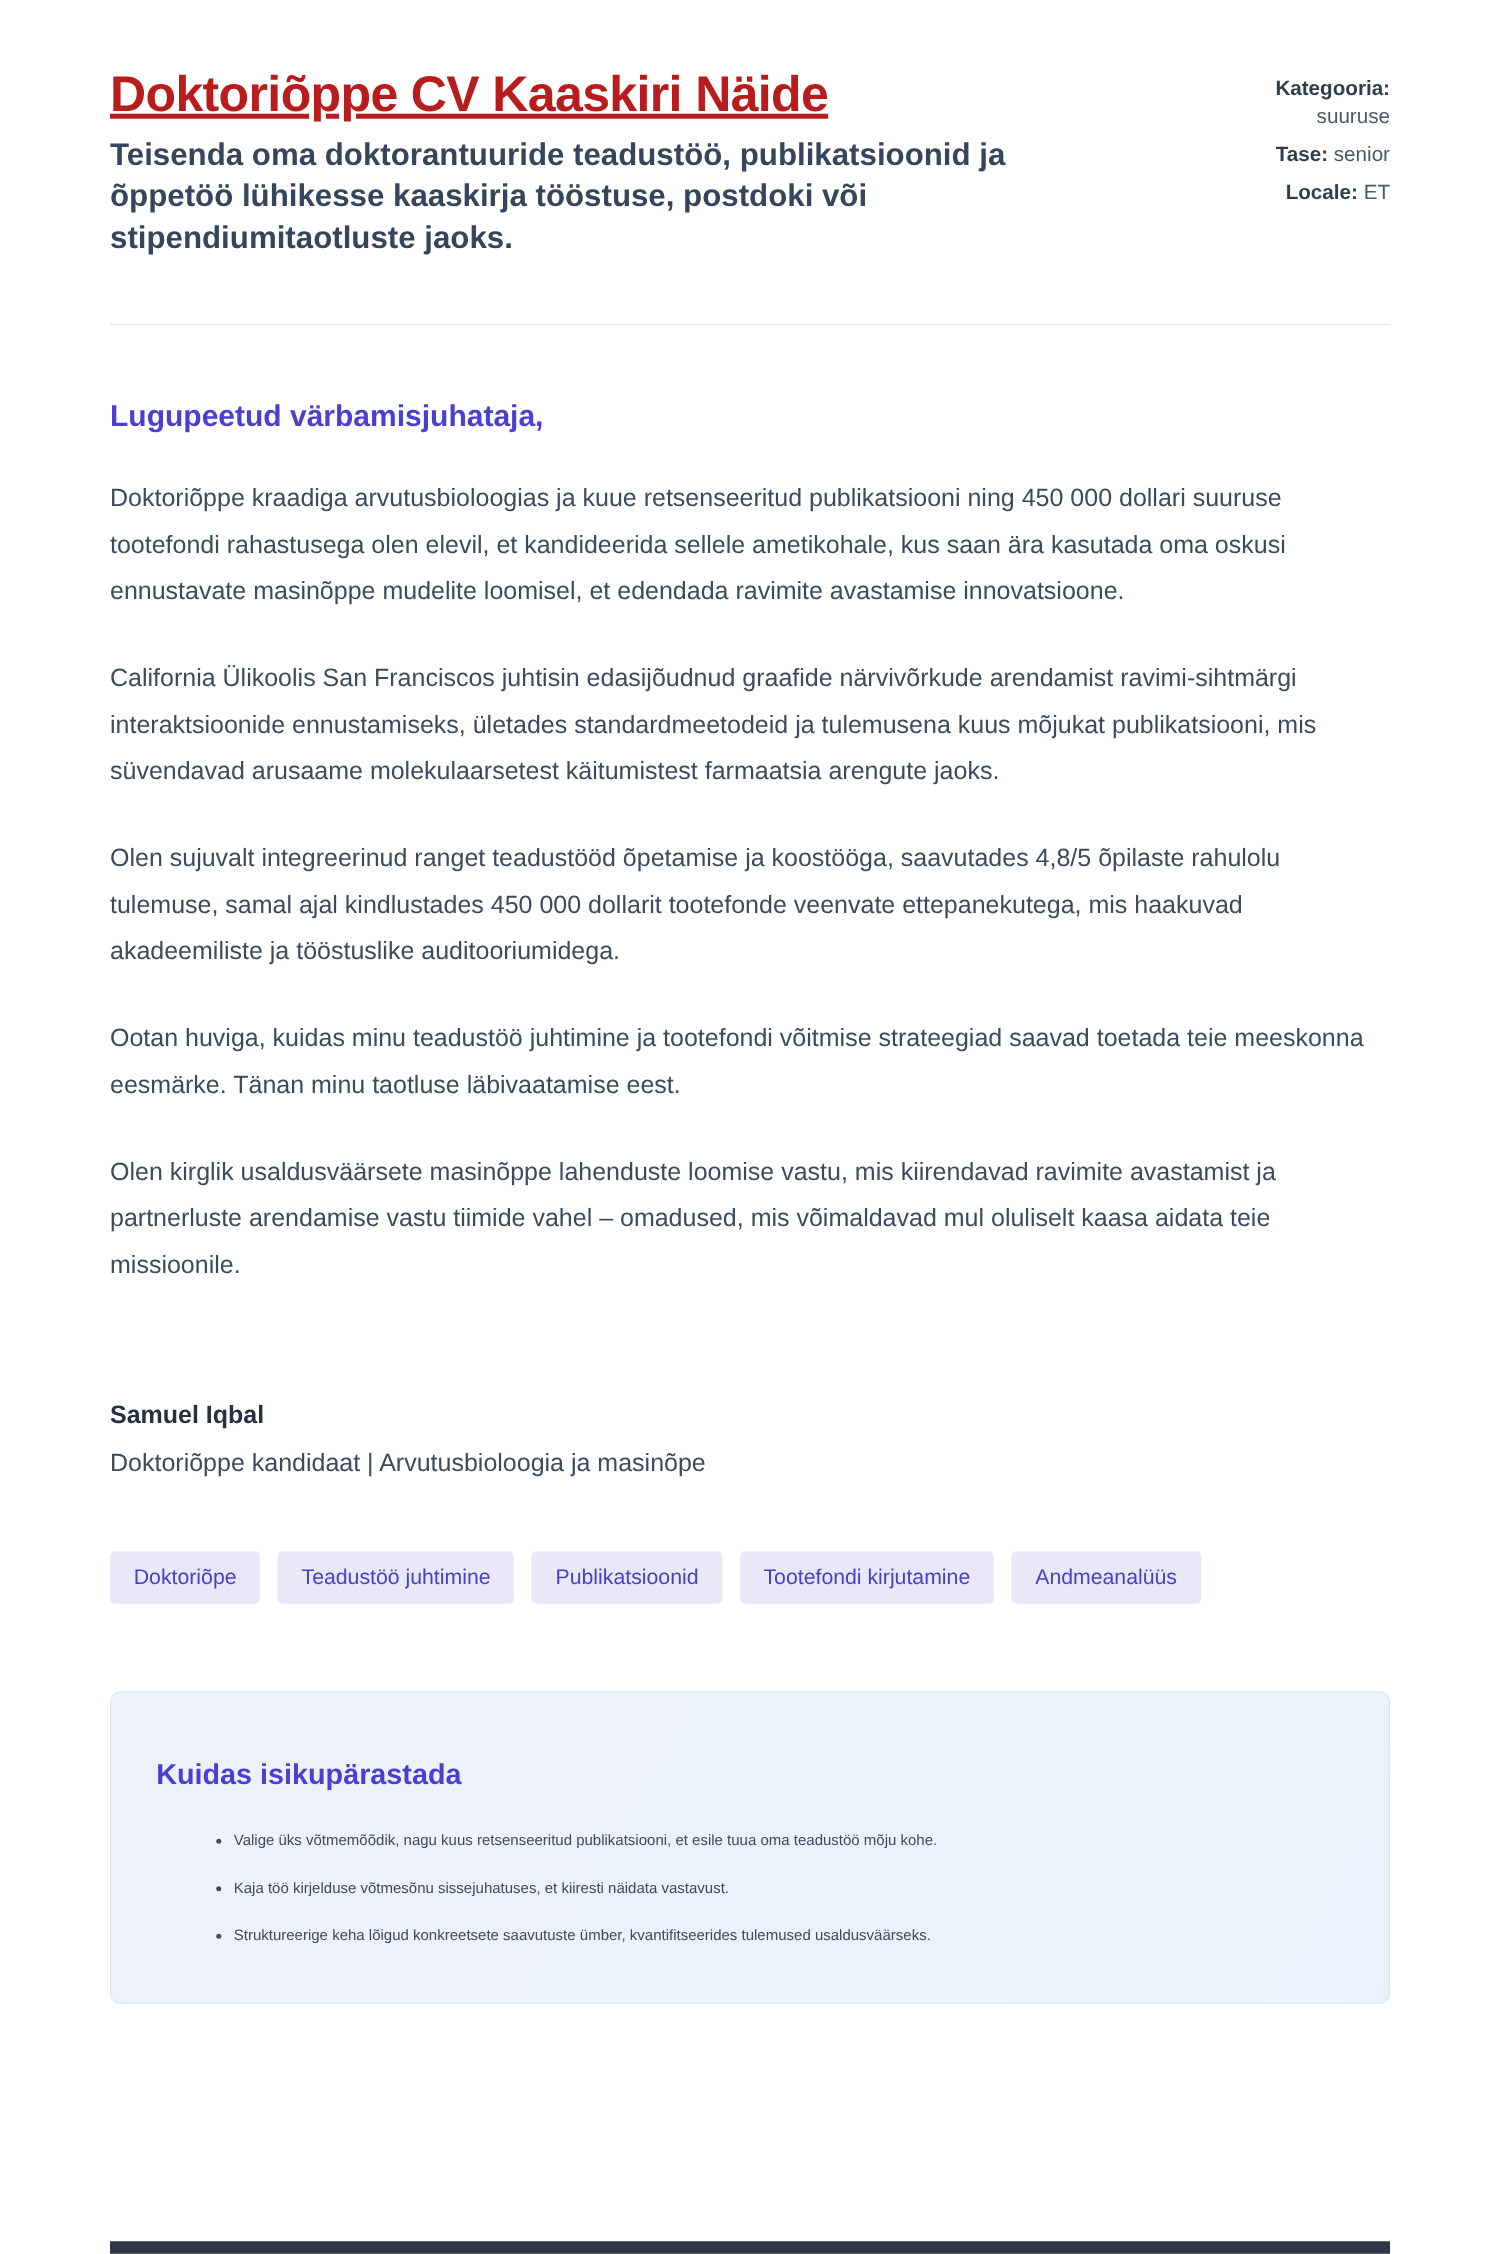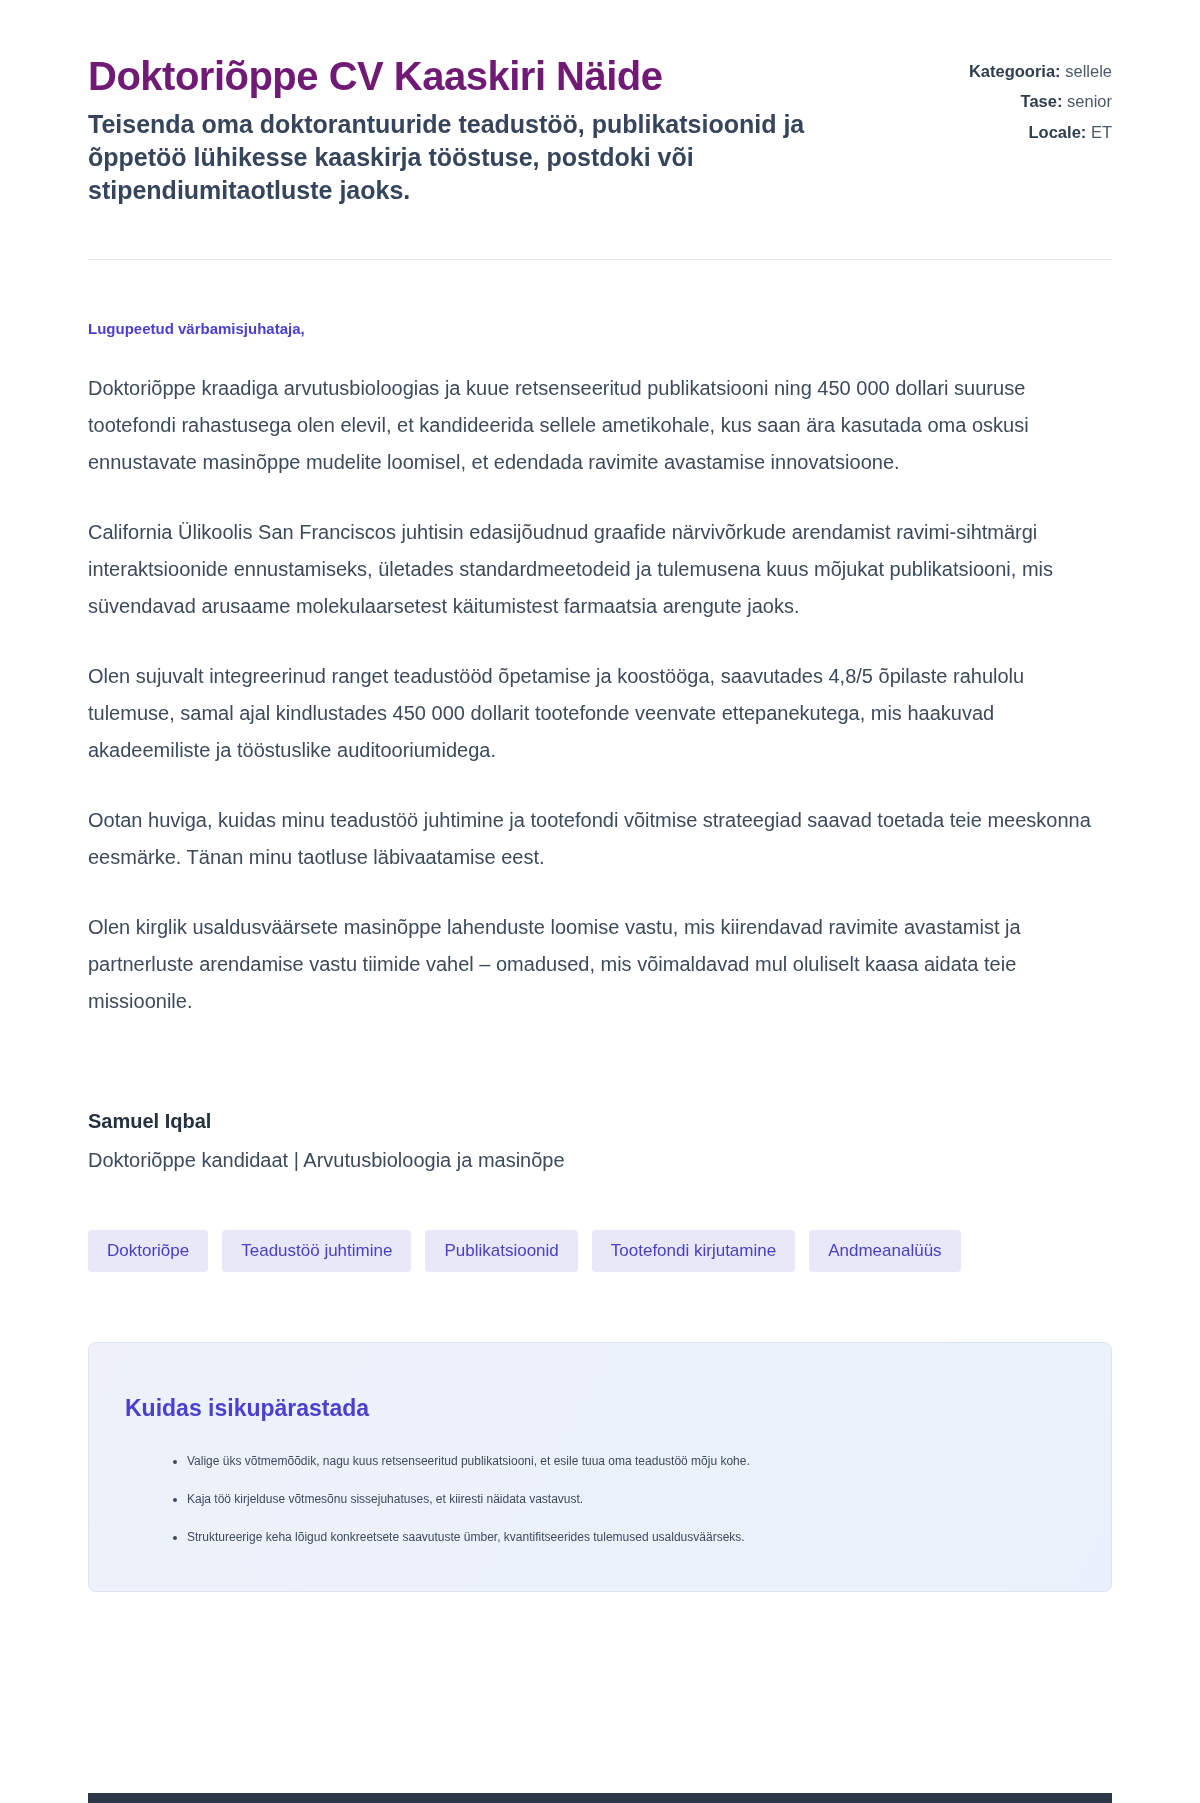--- a/index.html
+++ b/index.html
@@ -8,35 +8,35 @@
     background:#ffffff;
     font-family:"Liberation Sans", sans-serif;
     -webkit-font-smoothing:antialiased;
   }
   .container { width:1024px; margin:0 auto; padding-top:54px; position:relative; }
 
   
   .header { display:flex; justify-content:space-between; align-items:flex-start; }
   .header-left { max-width:745px; }
   .page-title {
-    font-size:40px; font-weight:800; color:#701a75;
-    letter-spacing:-0.5px; margin:0 0 10px; line-height:1.1;
+    font-size:40px; font-weight:800; color:#b91c1c;
+    letter-spacing:-0.5px; margin:0 0 10px; line-height:1.1;text-decoration:underline;
   }
   .page-subtitle {
     font-size:25px; font-weight:700; color:#36455b;
     line-height:1.32; margin:0;
   }
   .meta { width:150px; text-align:right; font-size:16.5px; color:#4a5869; padding-top:6px; }
   .meta-row { margin-bottom:8px; line-height:1.35; }
   .meta-label { font-weight:700; color:#2f3e4e; }
 
   .divider { border:none; border-top:1px solid #e3e8ee; margin:52px 0 0; }
 
   
-  .greeting { color:#4a3fd1; font-weight:700; font-size:15px; margin:60px 0 0; }
+  .greeting { color:#4a3fd1; font-weight:700; font-size:24px; margin:60px 0 0; }
   .para { font-size:20px; color:#3d4a5c; line-height:1.85; margin:33px 0; }
   .sig-name { font-weight:700; font-size:20px; color:#25313f; margin:90px 0 0; }
   .sig-role { font-size:20px; color:#3d4a5c; margin:16px 0 0; }
 
   
   .tags { display:flex; gap:14px; margin-top:58px; flex-wrap:wrap; }
   .chip {
     background:#e9e8f8; color:#4841c6; font-size:17px;
     padding:11px 19px; border-radius:4px; white-space:nowrap; cursor:pointer;
   }
@@ -66,21 +66,21 @@
 <div class="container">
 
   <div class="header">
     <div class="header-left">
       <h1 class="page-title">Doktoriõppe CV Kaaskiri Näide</h1>
       <p class="page-subtitle">Teisenda oma doktorantuuride teadustöö, publikatsioonid ja õppetöö lühikesse kaaskirja tööstuse, postdoki või stipendiumitaotluste jaoks.</p>
     </div>
     <div class="meta">
       <div class="meta-row">
         <span class="meta-label">Kategooria:</span>
-        <span class="meta-value">sellele</span>
+        <span class="meta-value">suuruse</span>
       </div>
       <div class="meta-row">
         <span class="meta-label">Tase:</span>
         <span class="meta-value">senior</span>
       </div>
       <div class="meta-row">
         <span class="meta-label">Locale:</span>
         <span class="meta-value">ET</span>
       </div>
     </div>

